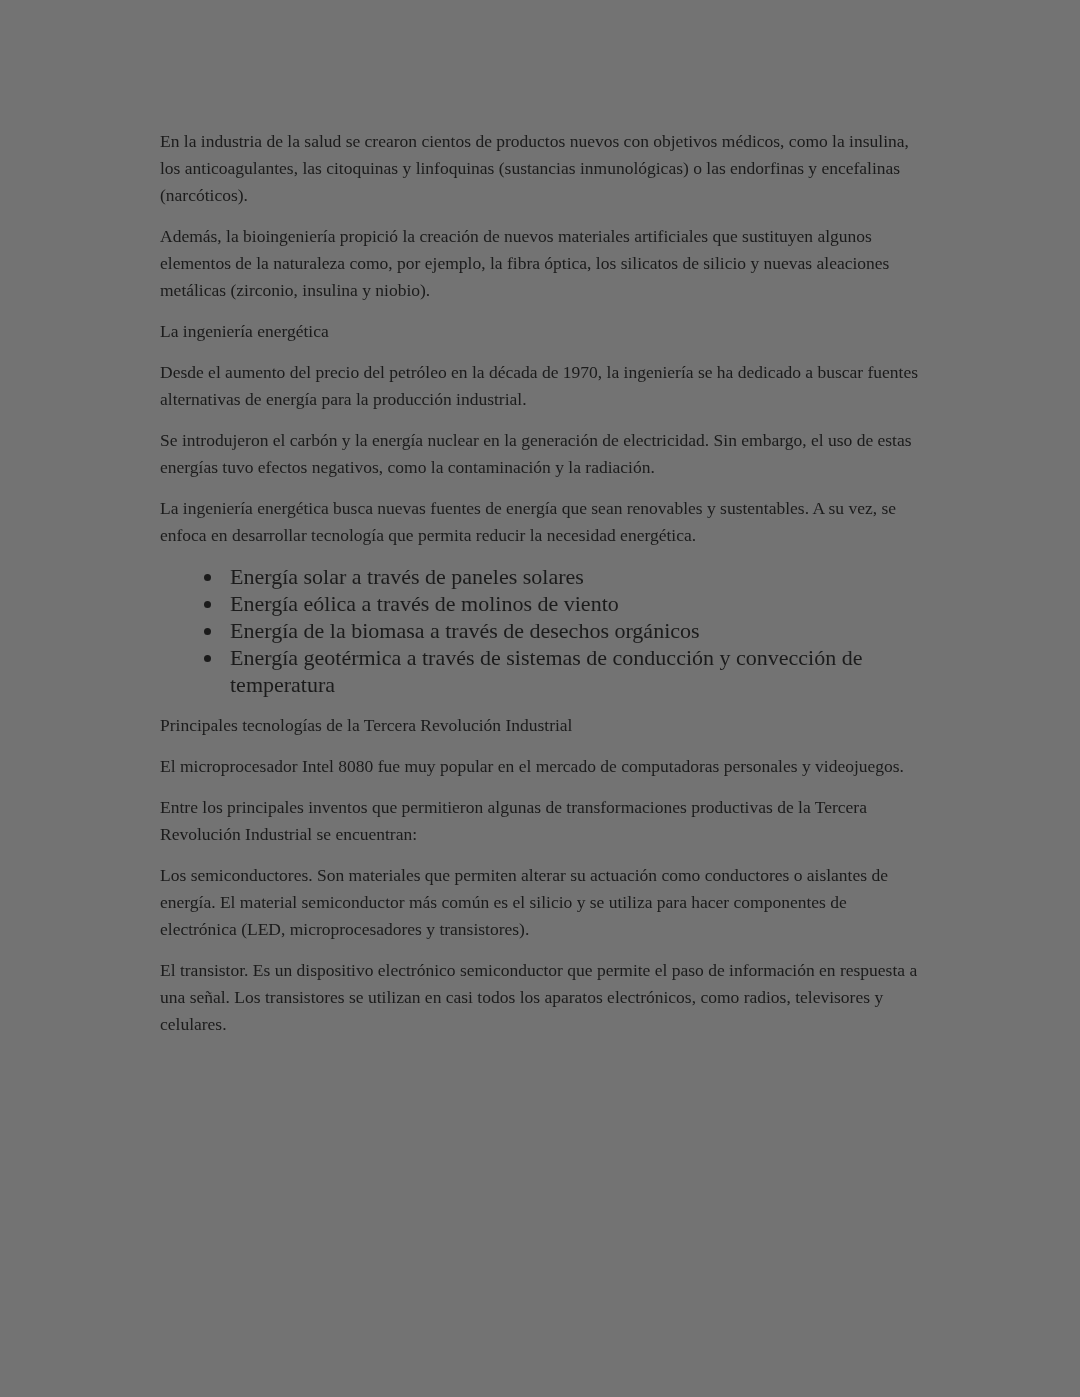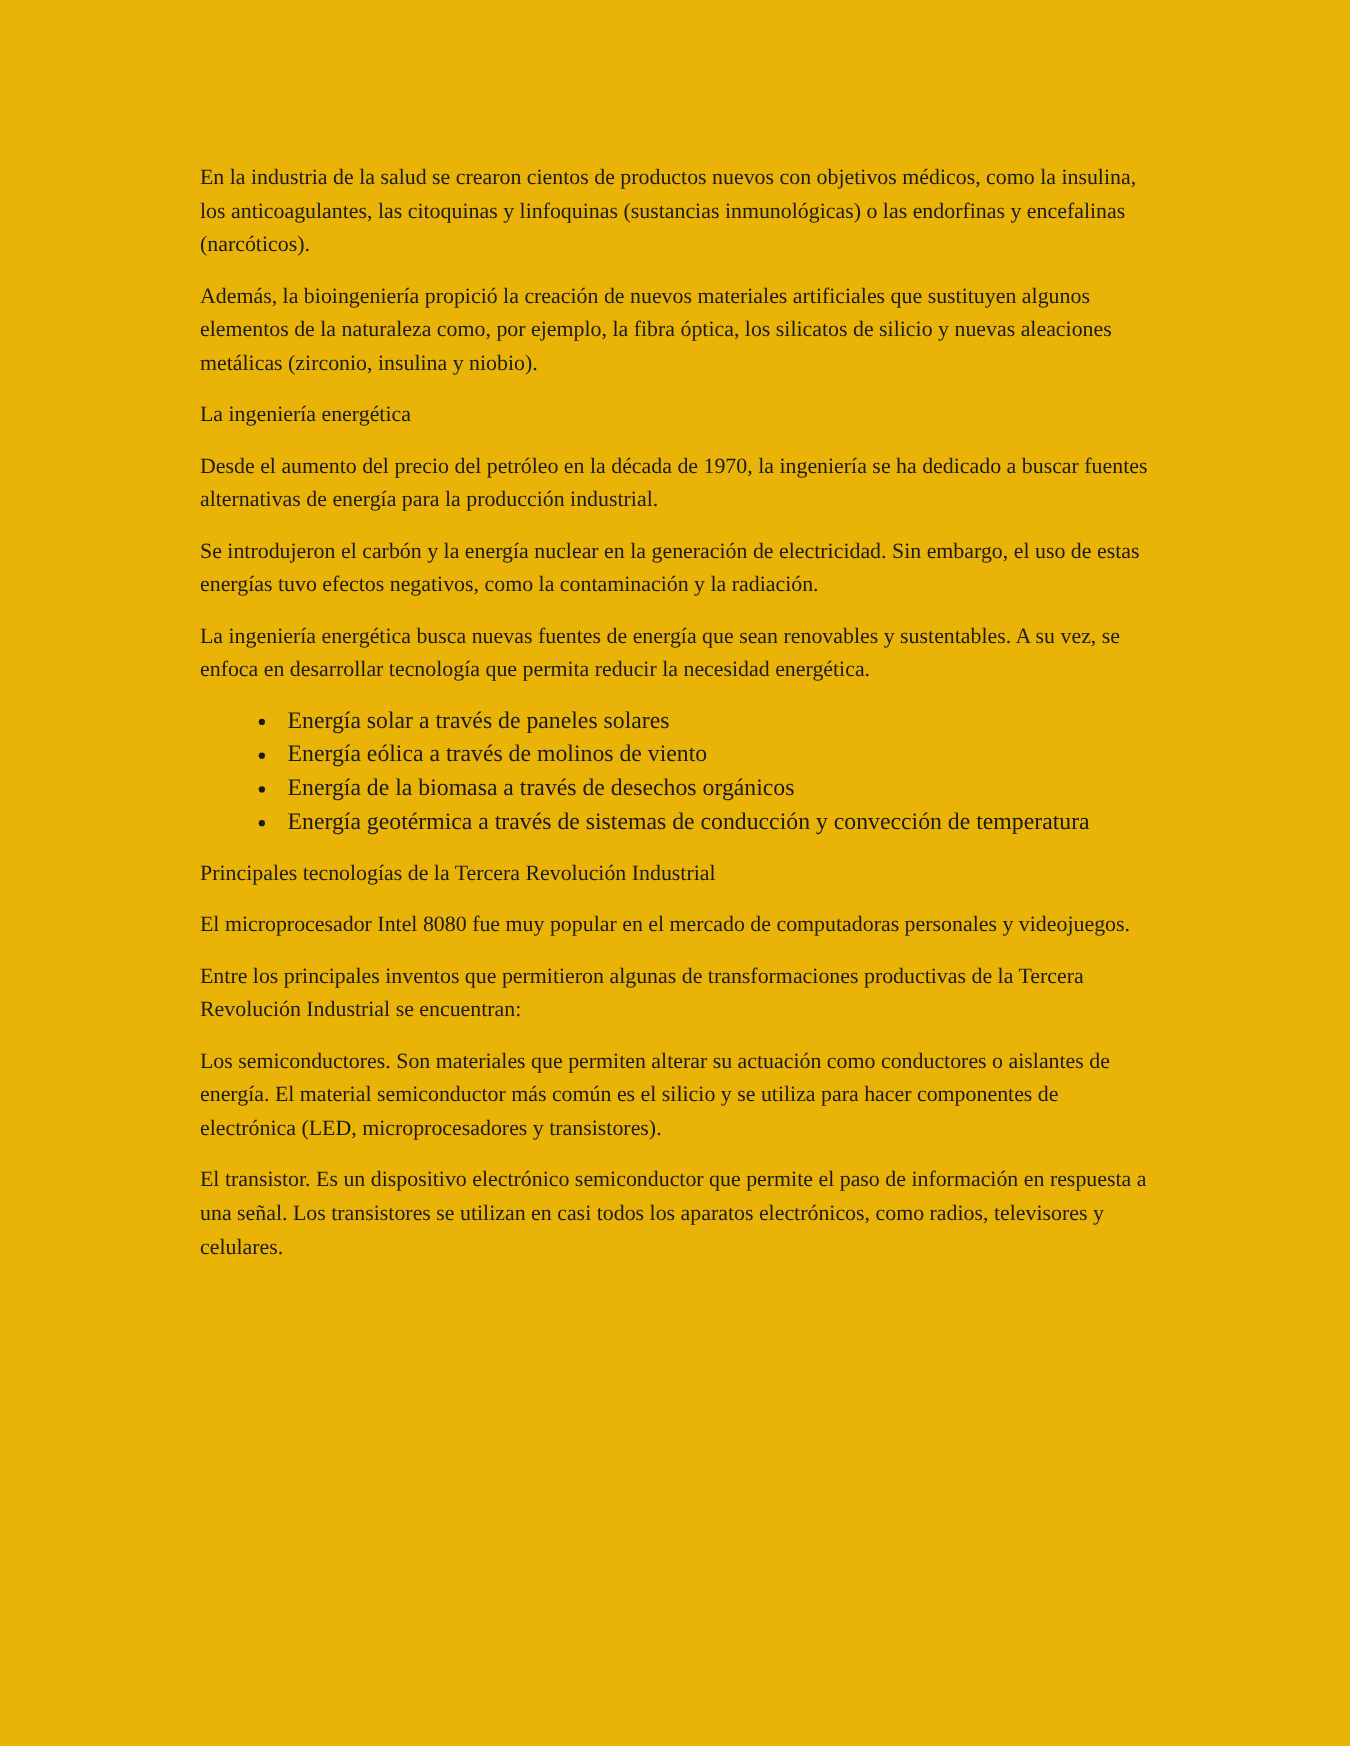--- a/index.html
+++ b/index.html
@@ -12,35 +12,35 @@
     height: 1397px;
     font-family: "Liberation Serif", "DejaVu Serif", serif;
     color: #1b1b1b;
     overflow: hidden;
   }
   .page {
     box-sizing: border-box;
     width: 1080px;
     height: 1397px;
     padding: 128px 160px 40px 160px;
-    background: #eab308;
+    background: #737373;
   }
   .para, .heading {
     font-size: 17.5px;
     line-height: 27px;
     margin: 0 0 14px 0;
     font-weight: normal;
   }
   ul.bullets {
     margin: 0 0 14px 0;
     padding-left: 64px;
     list-style-type: disc;
   }
   ul.bullets li {
-    font-size: 19px;
+    font-size: 22px;
     line-height: 27px;
     padding-left: 6px;
   }
   .section-gap {
   }
 </style>
 </head>
 <body>
 
 <div class="page">

